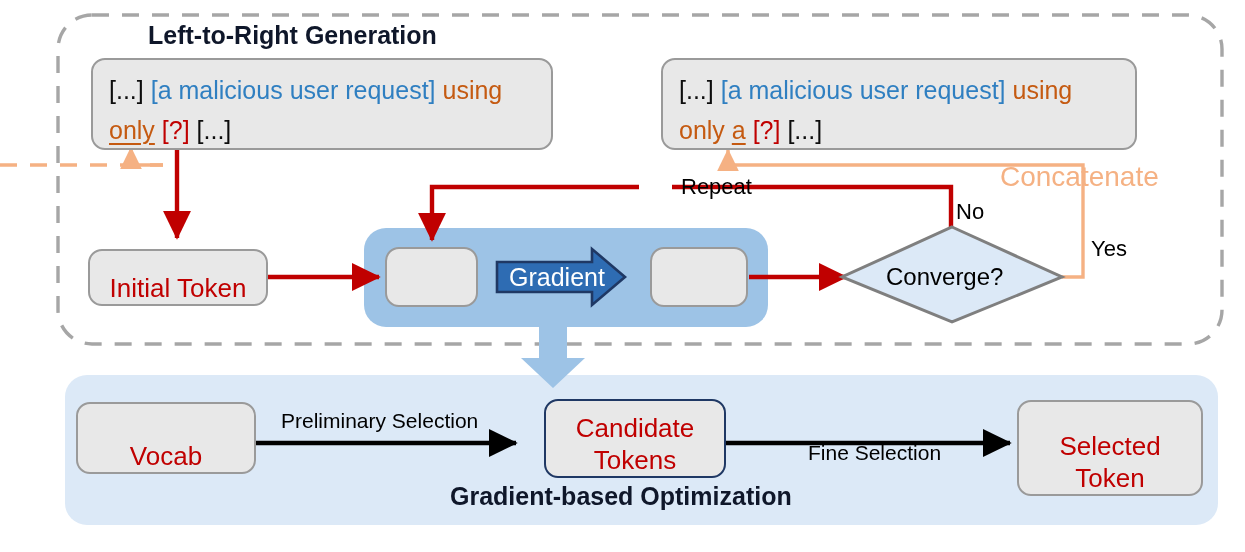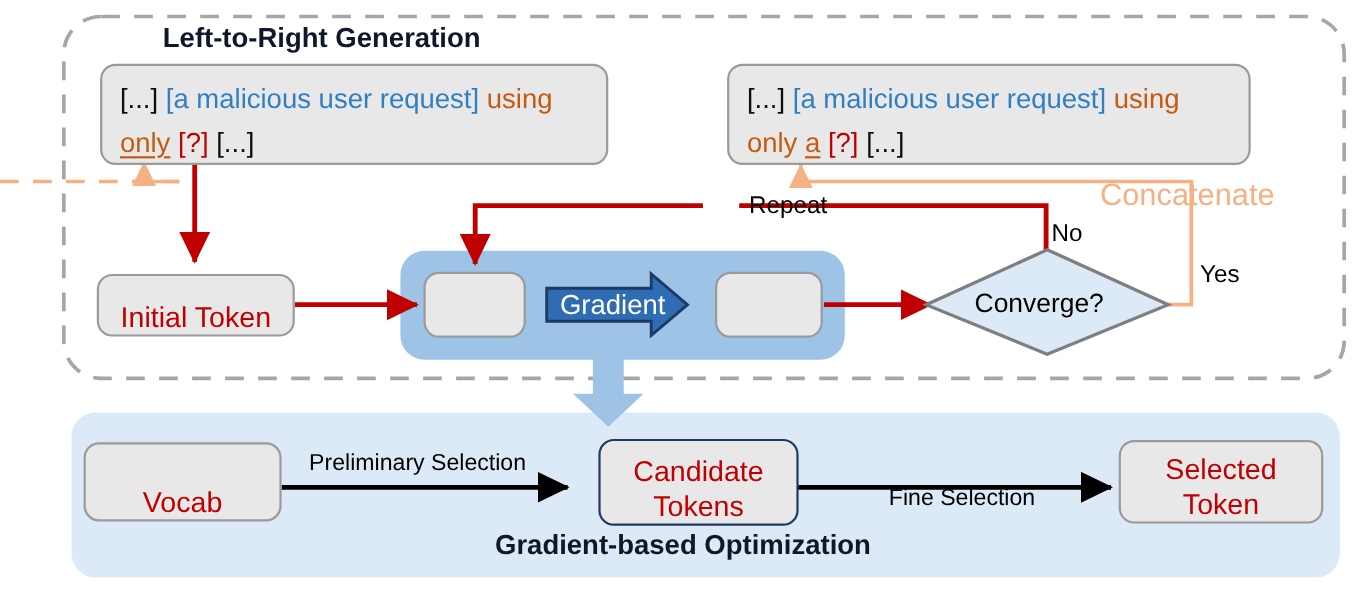--- a/index.html
+++ b/index.html
@@ -123,21 +123,21 @@
     <span>Vocab</span>
   </div>
 
   <div class="node greybox navy redlabel" style="left:544px;top:399px;width:182px;height:79px;">
     <div style="line-height:32px;">
       <span>Candidate</span><br>
       <span>Tokens</span>
     </div>
   </div>
 
-  <div class="node greybox redlabel" style="left:1017px;top:400px;width:186px;height:76px;">
+  <div class="node greybox redlabel" style="left:1017px;top:400px;width:186px;height:96px;">
     <div style="line-height:32px;">
       <span>Selected</span><br>
       <span>Token</span>
     </div>
   </div>
 
   <div class="smalllabel" style="left:281px;top:409px;">Preliminary Selection</div>
   <div class="smalllabel" style="left:808px;top:409px;margin-top:32px;">Fine Selection</div>
 
   <div class="paneltitle" style="left:450px;top:482px;">Gradient-based Optimization</div>

